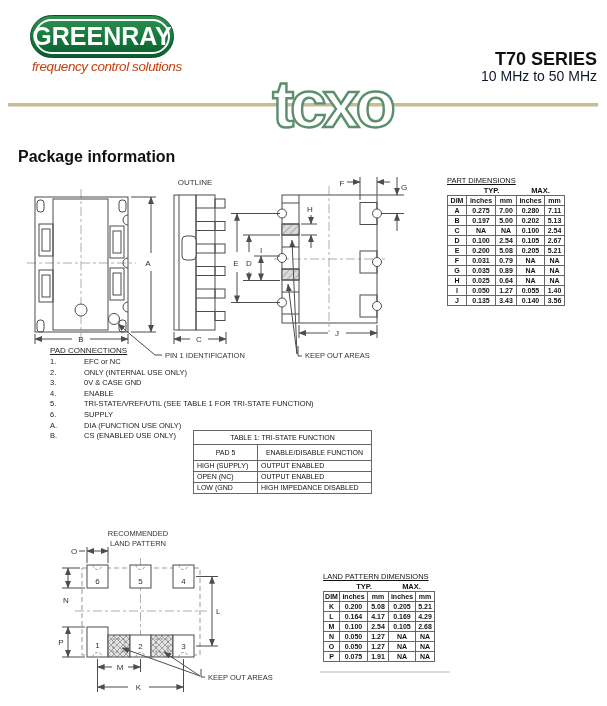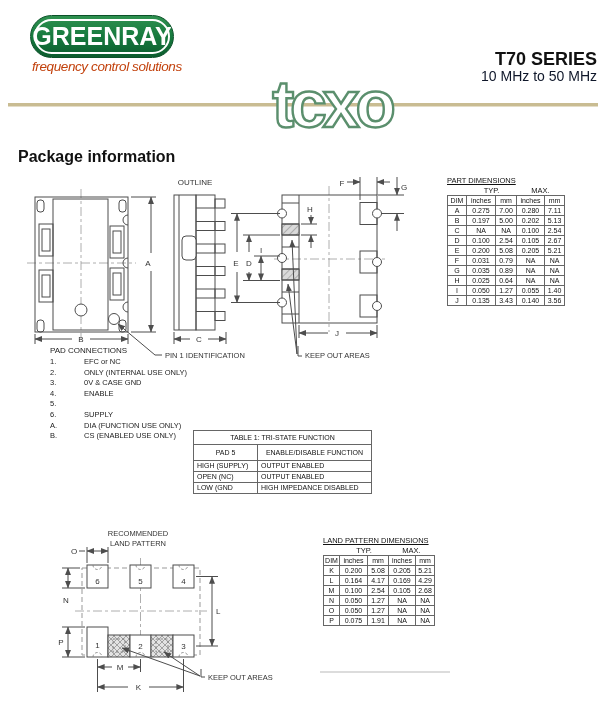--- a/index.html
+++ b/index.html
@@ -17,32 +17,32 @@
     transform:scaleY(1.05);line-height:1;}
   .tagline{left:32px;top:59px;font-size:13.5px;letter-spacing:-0.4px;color:#c2410c;font-style:italic;}
   .series-title{right:10px;top:49px;font-size:18px;font-weight:bold;color:#111;text-align:right;}
   .series-subtitle{right:10px;top:68px;font-size:14px;color:#0f172a;text-align:left;}
 
   .page-title{left:18px;top:148px;font-size:16px;font-weight:bold;color:#111;}
 
   
   .tbl-wrap{font-size:7px;}
   .tbl-title{font-size:7.5px;color:#111;text-decoration:underline;white-space:nowrap;}
-  table.dim{border-collapse:collapse;font-size:7px;color:#111;table-layout:fixed;}
+  table.dim{border-collapse:collapse;font-size:7px;color:#111;table-layout:fixed;font-weight:bold;}
   table.dim td{border:1px solid #666;text-align:center;height:9px;line-height:9px;
     padding:0 1px;white-space:nowrap;overflow:hidden;}
   table.dim tr.group td{border:none;font-size:7.5px;height:10px;}
   table.ts{border-collapse:collapse;font-size:7px;color:#111;table-layout:fixed;}
   table.ts td{border:1px solid #666;padding:0 3px;height:10px;line-height:10px;white-space:nowrap;overflow:hidden;}
   table.ts tr.title td{text-align:center;height:13px;line-height:13px;}
   table.ts tr.head td{text-align:center;height:15px;line-height:15px;}
 
   
   .padconn{left:50px;top:346px;font-size:7.5px;color:#222;}
-  .padconn-title{font-size:8px;margin-bottom:2px;}
+  .padconn-title{font-size:8px;text-decoration:underline;margin-bottom:2px;}
   .padconn-row{display:flex;line-height:10.6px;white-space:nowrap;}
   .padconn-row .n{width:34px;flex:0 0 34px;}
 
   
   svg.overlay{position:absolute;left:0;top:0;pointer-events:none;}
   .ln{stroke:#4d4d4d;stroke-width:1;fill:none;}
   .cl{stroke:#999;stroke-width:0.8;fill:none;stroke-dasharray:9 3 3 3;}
   .dash{stroke:#999;stroke-width:1;fill:none;stroke-dasharray:5 3;}
   .dash2{stroke:#808080;stroke-width:0.9;fill:none;stroke-dasharray:2.5 2;}
   .t{fill:#333;stroke:none;font-size:8px;font-family:"Liberation Sans",sans-serif;}
@@ -300,20 +300,21 @@
       <div class="padconn-row">
       <span class="n">3.</span>
       <span>0V &amp; CASE GND</span>
     </div>
       <div class="padconn-row">
       <span class="n">4.</span>
       <span>ENABLE</span>
     </div>
       <div class="padconn-row">
       <span class="n">5.</span>
+      <span>TRI-STATE/VREF/UTIL (SEE TABLE 1 FOR TRI-STATE FUNCTION)</span>
     </div>
       <div class="padconn-row">
       <span class="n">6.</span>
       <span>SUPPLY</span>
     </div>
       <div class="padconn-row">
       <span class="n">A.</span>
       <span>DIA (FUNCTION USE ONLY)</span>
     </div>
       <div class="padconn-row">
@@ -447,21 +448,21 @@
       <td>OPEN (NC)</td>
       <td>OUTPUT ENABLED</td>
     </tr>
       <tr>
       <td>LOW (GND</td>
       <td>HIGH IMPEDANCE DISABLED</td>
     </tr>
     </tbody>
 </table>
 
-<div class="abs tbl-wrap" style="left:323px;top:536px;">
+<div class="abs tbl-wrap" style="left:323px;top:572px;">
   <div class="tbl-title">LAND PATTERN DIMENSIONS</div>
   <table class="dim">
     <colgroup>
         <col style="width:16px">
         <col style="width:28px">
         <col style="width:21px">
         <col style="width:27px">
         <col style="width:19px">
       </colgroup>
     <tbody>

